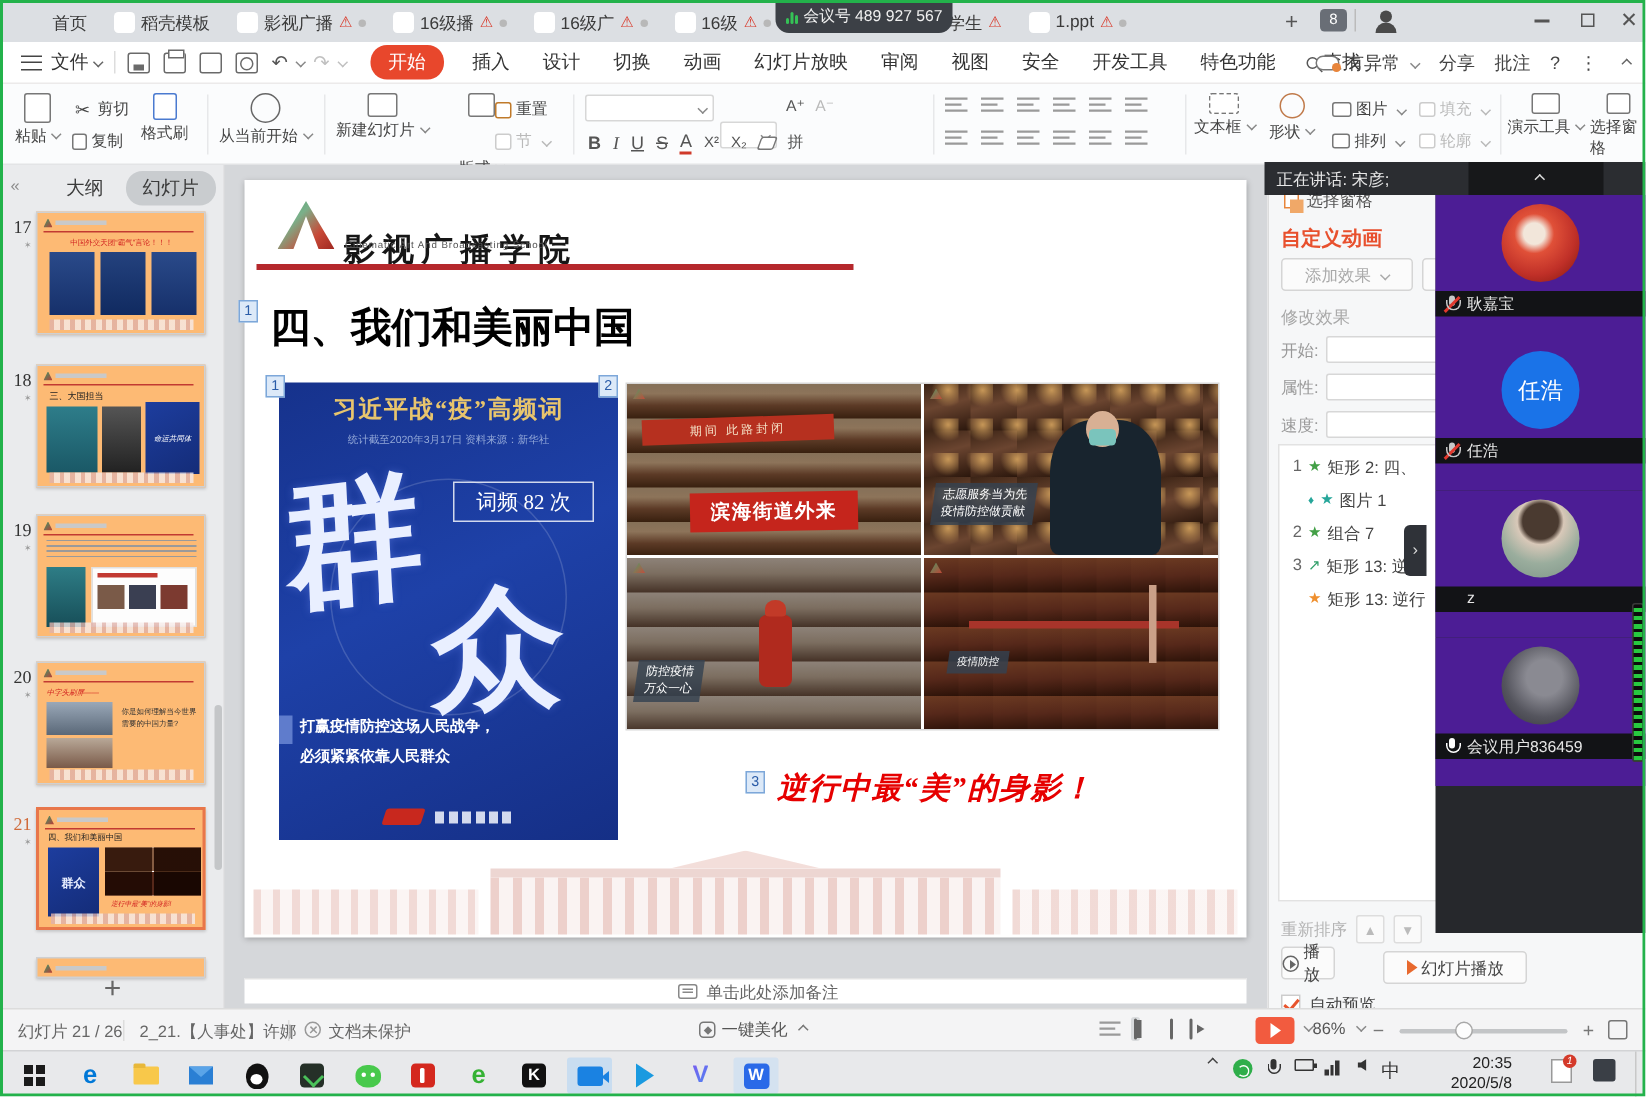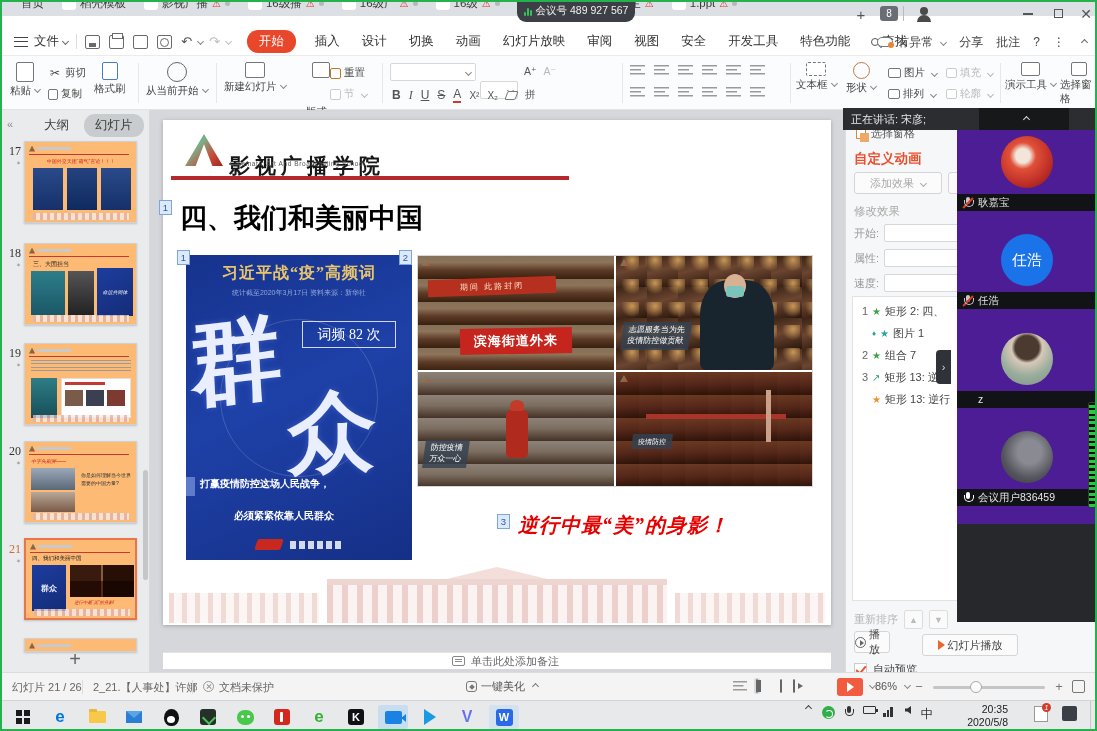--- a/index.html
+++ b/index.html
@@ -8,22 +8,22 @@
   .abs{position:absolute;}
   .flex{display:flex;align-items:center;}
   .chv{width:5px;height:5px;border-right:1px solid currentColor;border-bottom:1px solid currentColor;
     transform:rotate(45deg);display:inline-block;margin-left:4px;vertical-align:2px;flex:none;}
   .chvu{transform:rotate(-135deg);vertical-align:-1px;}
 
   
   #frame{position:absolute;inset:0;border:2px solid #23b24b;z-index:900;pointer-events:none;}
 
   
-  #tabbar{position:absolute;left:0;top:0;right:0;height:16px;background:#dcdfe3;display:flex;
-    align-items:flex-end;padding-left:14px;z-index:5;}
+  #tabbar{position:absolute;left:0;top:0;right:0;height:28px;background:#dcdfe3;display:flex;
+    align-items:flex-end;padding-left:28px;z-index:5;}
   .tab{height:26px;display:flex;align-items:center;gap:4px;padding:0 7px;font-size:11.5px;color:#3a3a3a;
     border-radius:7px 7px 0 0;white-space:nowrap;overflow:hidden;flex:none;position:relative;}
   .ticon{width:14px;height:14px;border-radius:3px;font-size:9px;font-weight:bold;display:flex;
     align-items:center;justify-content:center;flex:none;background:#fff;}
   .warn{color:#d93a2b;font-size:10px;flex:none;}
   .tdot{width:5px;height:5px;border-radius:50%;background:#b8b8b8;flex:none;}
   #newtab{left:852px;top:5px;width:18px;height:18px;font-size:15px;color:#555;justify-content:center;}
   #tabcount{left:880px;top:6px;width:18px;height:15px;background:#696e76;color:#fff;border-radius:3px;
     font-size:10px;display:flex;align-items:center;justify-content:center;}
   #tabsep{left:903px;top:6px;width:1px;height:15px;background:#bbb;}
@@ -118,21 +118,21 @@
   #p-title{position:absolute;left:0;top:8px;width:100%;text-align:center;font-family:"Liberation Serif","DejaVu Serif",serif;
     font-size:16px;font-weight:bold;color:#e8c56d;letter-spacing:1px;}
   #p-meta{position:absolute;left:0;top:33px;width:100%;text-align:center;font-size:7px;color:#93a8d8;}
   #p-freq{position:absolute;left:116px;top:66px;width:94px;height:27px;border:1px solid rgba(255,255,255,.8);
     color:#fff;font-family:"Liberation Serif","DejaVu Serif",serif;font-size:14px;display:flex;align-items:center;justify-content:center;}
   .pchar{position:absolute;color:#e9efff;font-family:"Liberation Serif","DejaVu Serif",serif;font-weight:bold;
     text-shadow:0 0 6px rgba(120,150,255,.35);}
   #p-c1{left:4px;top:44px;font-size:92px;transform:rotate(-7deg) skewX(-4deg);}
   #p-c2{left:102px;top:118px;font-size:88px;transform:rotate(-3deg) skewX(-4deg);}
   .pslog{position:absolute;left:14px;font-family:"Liberation Serif","DejaVu Serif",serif;font-size:10px;font-weight:bold;color:#fff;}
-  #p-l1{top:222px;} #p-l2{top:254px;margin-left:34px;}
+  #p-l1{top:222px;} #p-l2{top:242px;}
   #p-l1::before{content:'';position:absolute;left:-14px;top:0px;width:9px;height:19px;background:#5f7ccc;}
   #p-pub{position:absolute;left:70px;top:283px;width:90px;height:14px;}
   #p-pub .r1{position:absolute;left:0;top:1px;width:26px;height:11px;background:#c8281e;transform:skewX(-18deg);border-radius:2px;}
   #p-pub .r2{position:absolute;left:34px;top:3px;width:52px;height:8px;
     background:repeating-linear-gradient(90deg,#e8ecf8 0 6px,transparent 6px 9px);opacity:.9;}
 
   
   #collage{left:254px;top:135px;width:396px;height:232px;background:#fff;display:grid;
     grid-template-columns:1fr 1fr;grid-template-rows:1fr 1fr;gap:2px;border:1px solid #d8d8d8;}
   .cell{position:relative;overflow:hidden;

